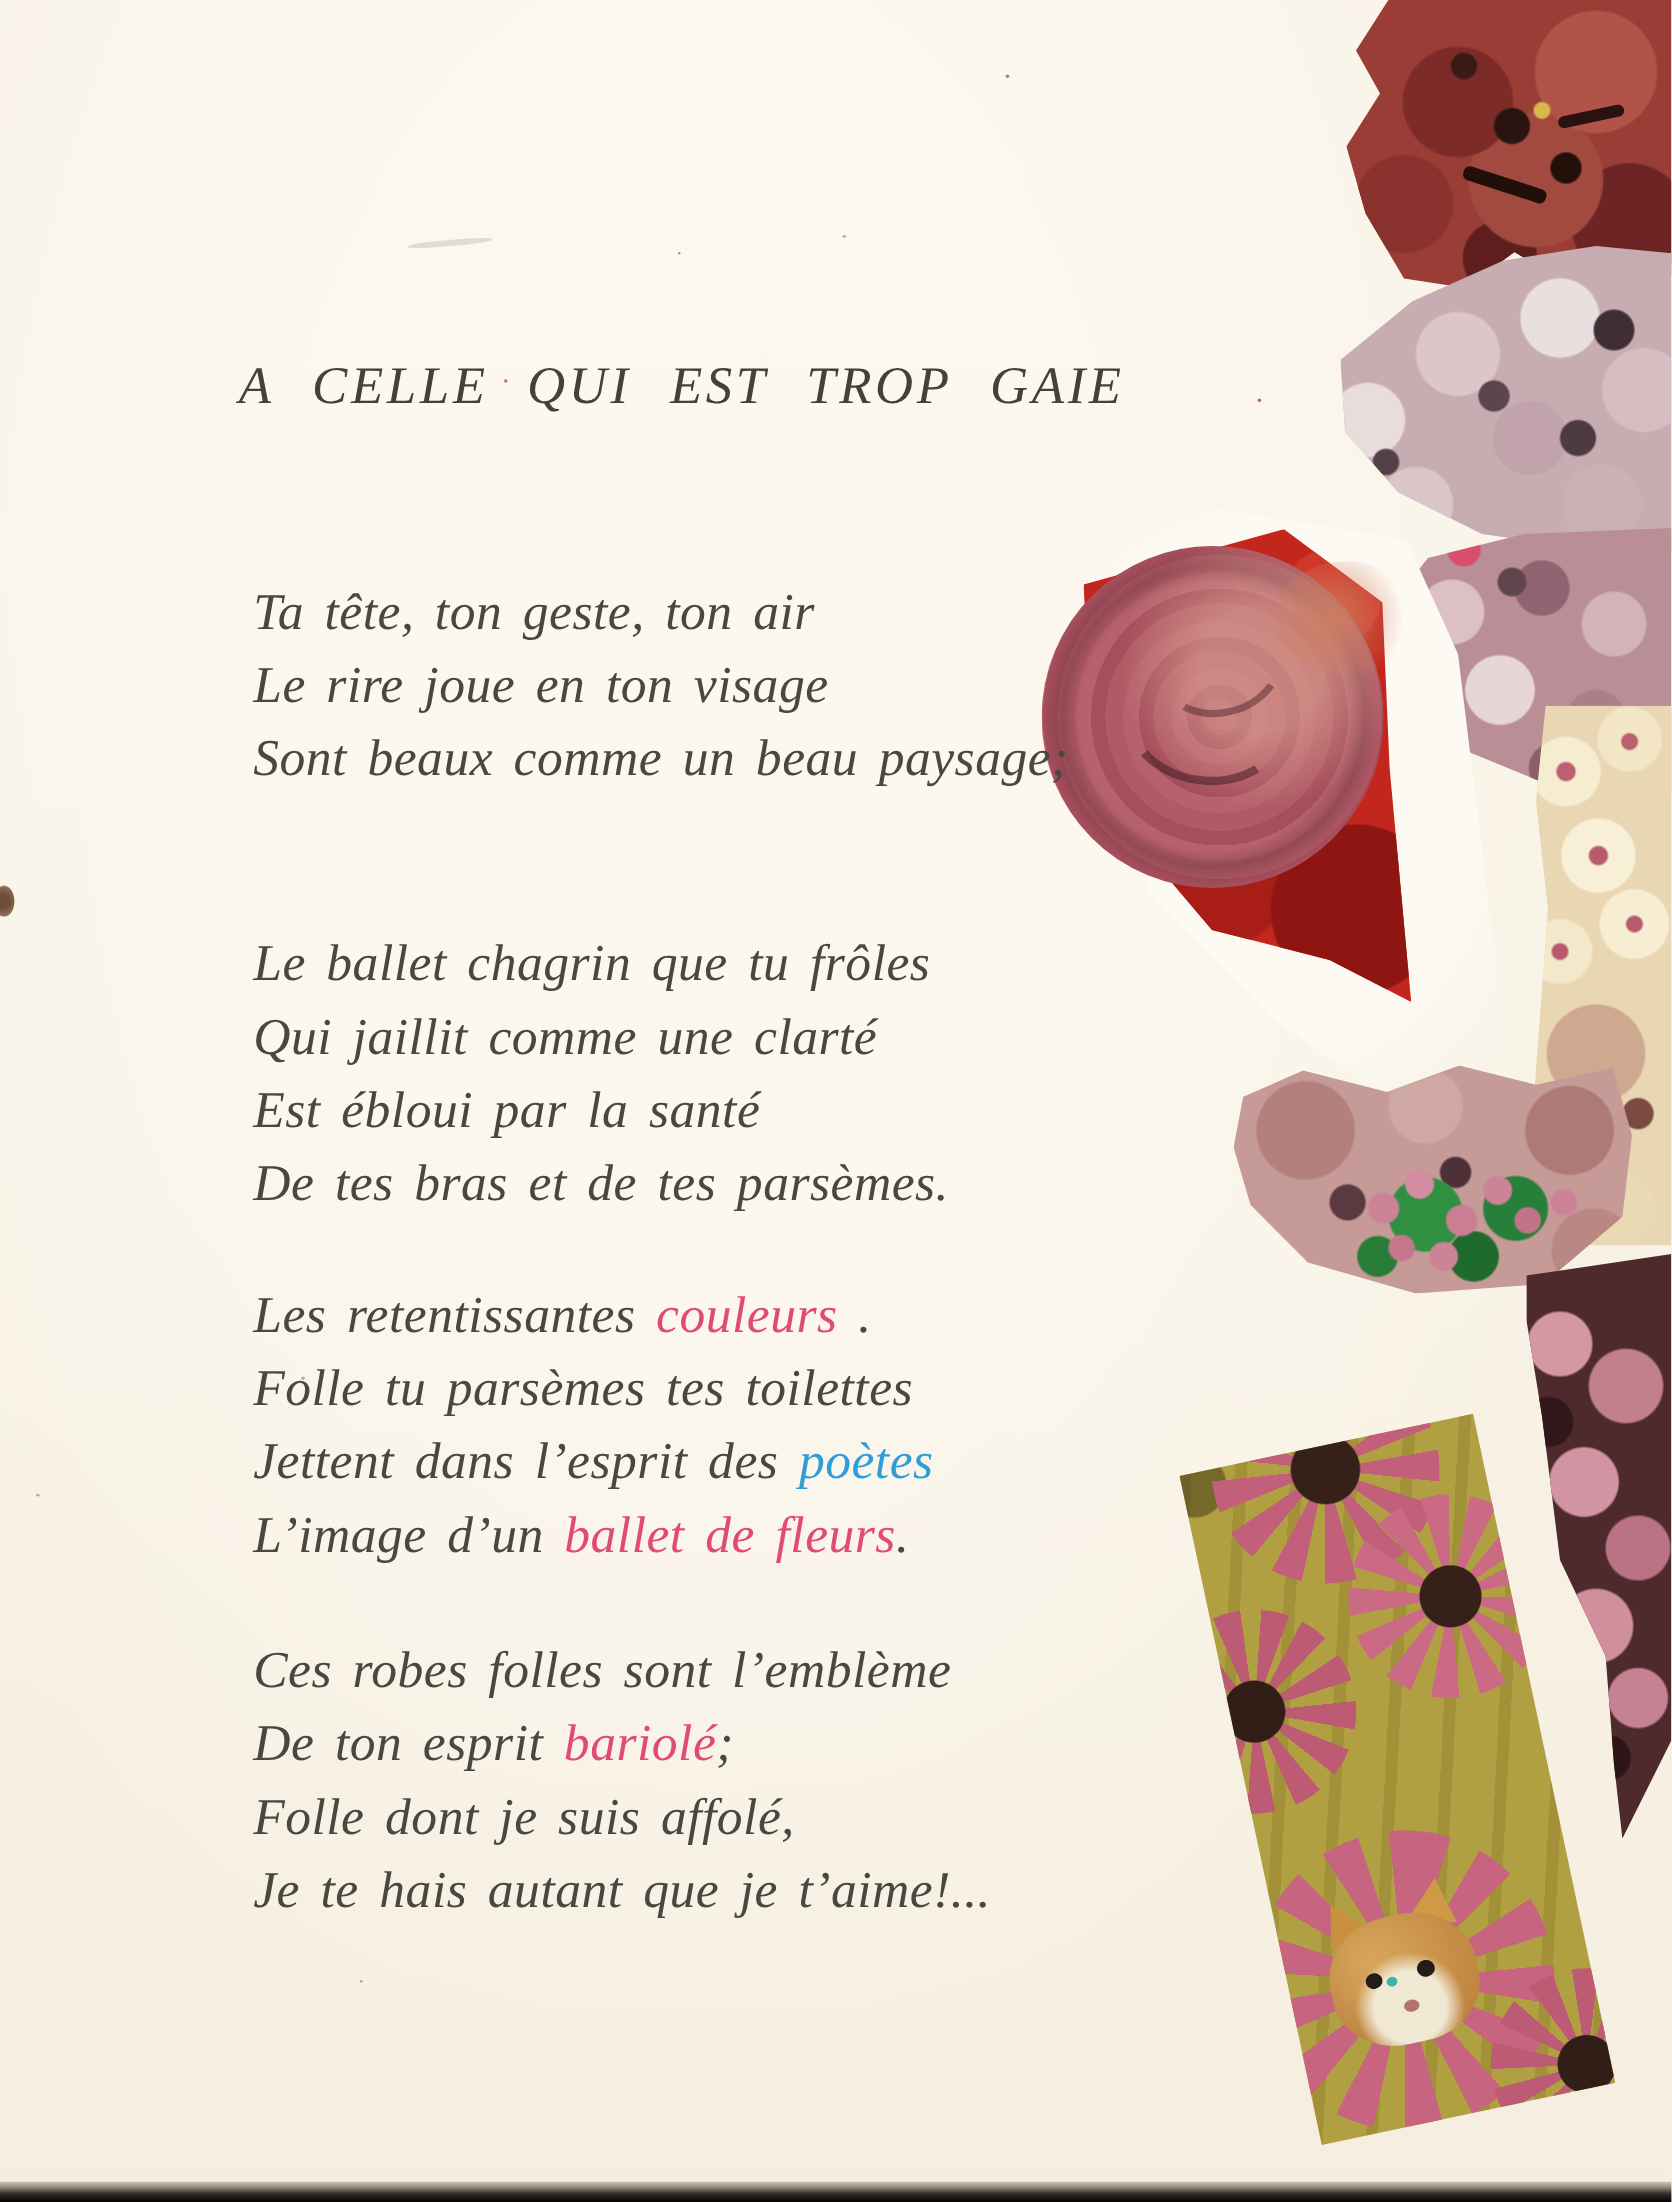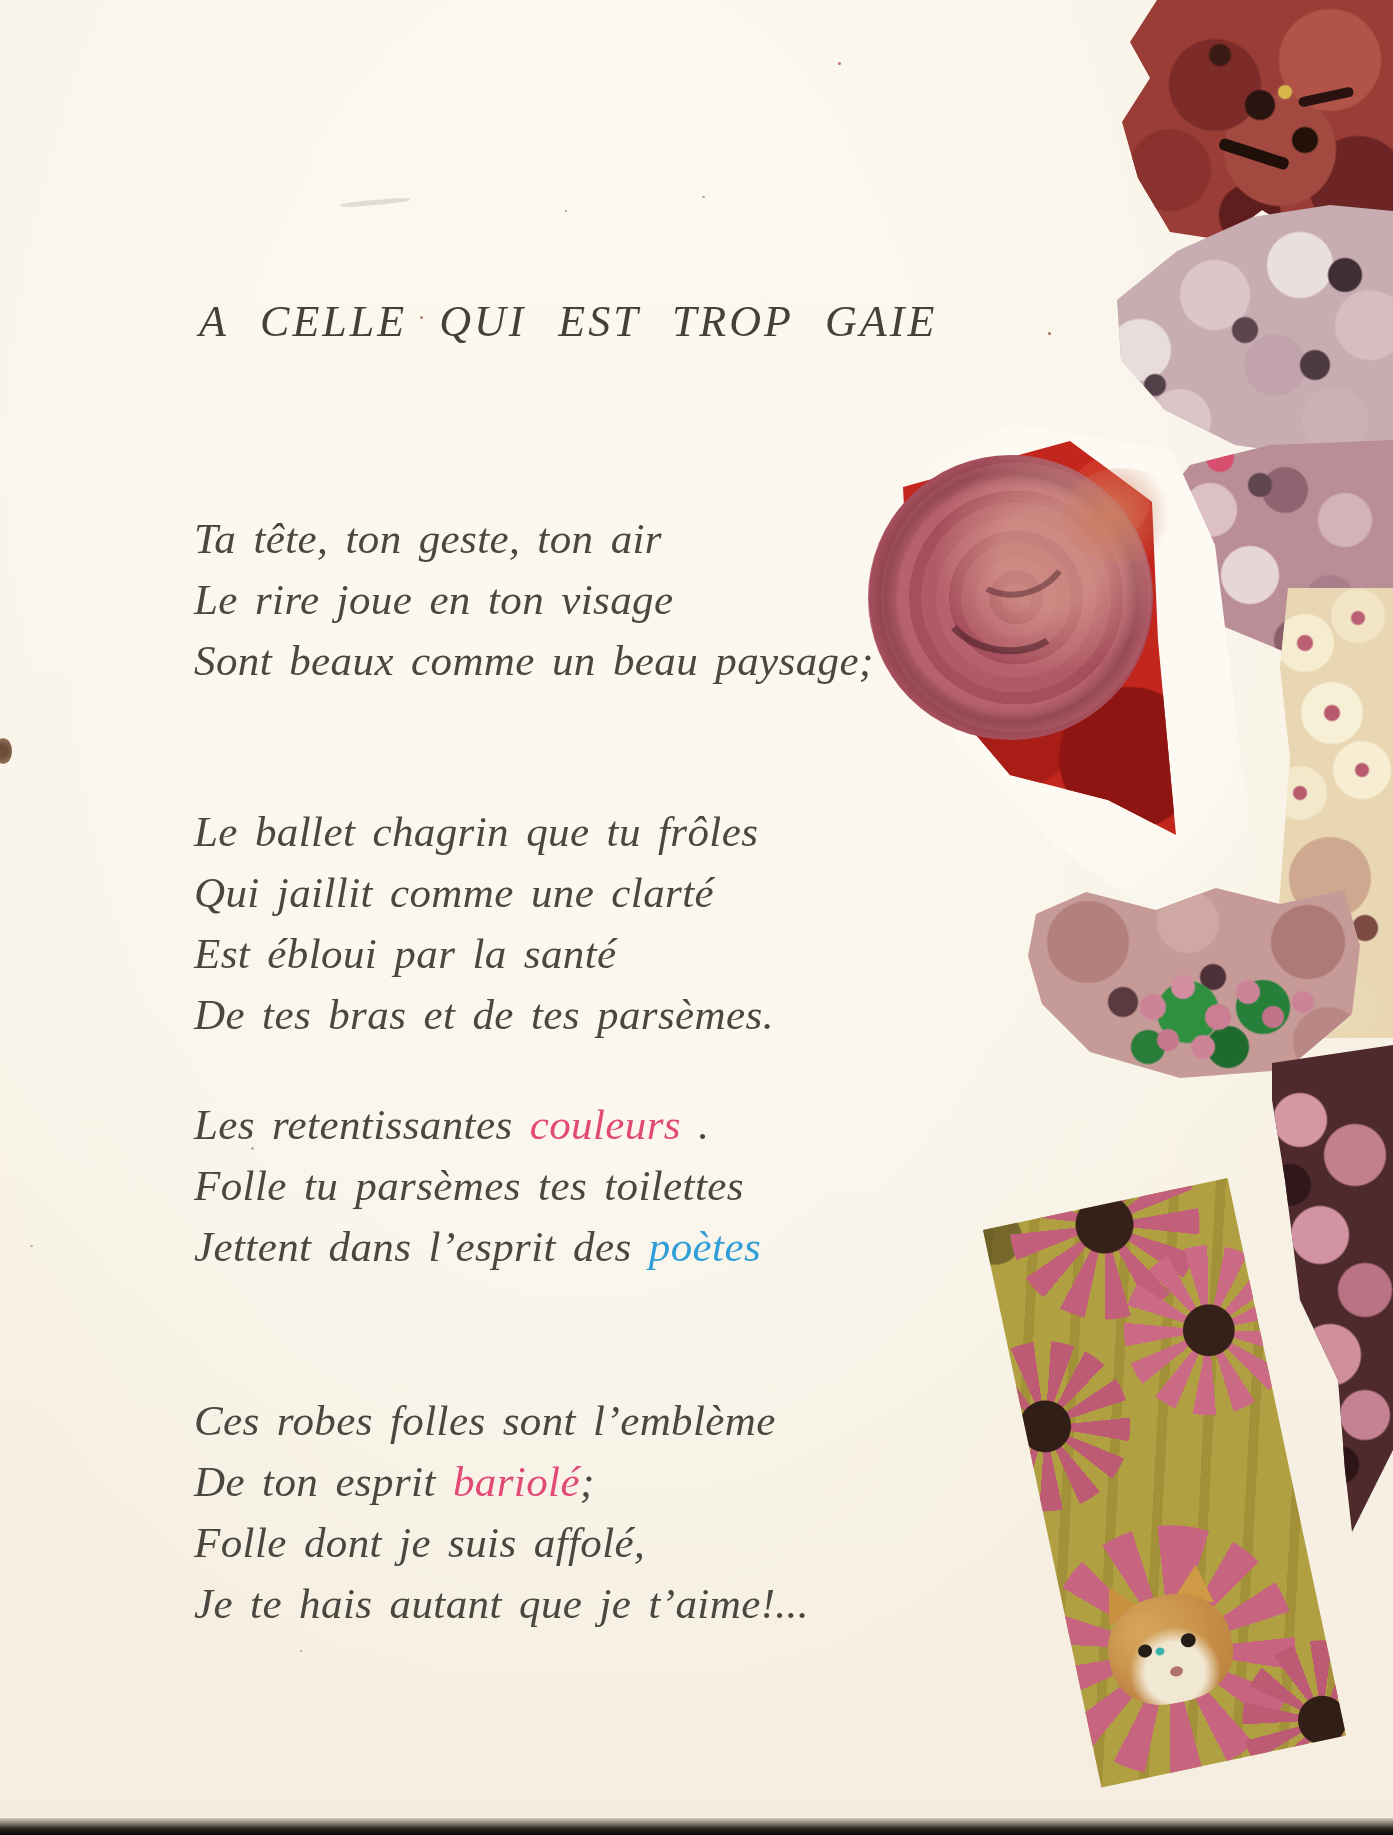--- a/index.html
+++ b/index.html
@@ -15,21 +15,21 @@
       linear-gradient(180deg,#f9f3e8 0%,#f8f2e6 55%,#f5eee0 100%);
   }
 
   
   .poem-title{
     position:absolute;left:199px;top:292px;margin:0;
     font:italic 400 44px/60px "Liberation Serif","DejaVu Serif",serif;
     color:#454138;letter-spacing:3px;word-spacing:18px;white-space:nowrap;z-index:9;
   }
   #stanzas-root{position:absolute;inset:0;z-index:9;}
-  .poem-stanza{position:absolute;left:194px;white-space:nowrap;margin-top:28px;}
+  .poem-stanza{position:absolute;left:211px;white-space:nowrap;}
   .poem-stanza:nth-of-type(1){top:480px;}
   .poem-stanza:nth-of-type(2){top:773px;}
   .poem-stanza:nth-of-type(3){top:1066px;}
   .poem-stanza:nth-of-type(4){top:1362px;}
   .poem-line{font:italic 400 43px/61px "Liberation Serif","DejaVu Serif",serif;
     letter-spacing:.4px;word-spacing:6px;}
   .seg-ink{color:#4b4640;}
   .seg-pink{color:#e14a73;}
   .seg-blue{color:#2f9ed8;}
 
@@ -303,20 +303,21 @@
       <div class="poem-stanza">
         <div class="poem-line"><span class="seg-ink">Le ballet chagrin que tu frôles</span></div>
         <div class="poem-line"><span class="seg-ink">Qui jaillit comme une clarté</span></div>
         <div class="poem-line"><span class="seg-ink">Est ébloui par la santé</span></div>
         <div class="poem-line"><span class="seg-ink">De tes bras et de tes parsèmes.</span></div>
       </div>
       <div class="poem-stanza">
         <div class="poem-line"><span class="seg-ink">Les retentissantes </span><span class="seg-pink">couleurs</span><span class="seg-ink"> .</span></div>
         <div class="poem-line"><span class="seg-ink">Folle tu parsèmes tes toilettes</span></div>
         <div class="poem-line"><span class="seg-ink">Jettent dans l’esprit des </span><span class="seg-blue">poètes</span></div>
+        <div class="poem-line"><span class="seg-ink">L’image d’un </span><span class="seg-pink">ballet de fleurs</span><span class="seg-ink">.</span></div>
       </div>
       <div class="poem-stanza">
         <div class="poem-line"><span class="seg-ink">Ces robes folles sont l’emblème</span></div>
         <div class="poem-line"><span class="seg-ink">De ton esprit </span><span class="seg-pink">bariolé</span><span class="seg-ink">;</span></div>
         <div class="poem-line"><span class="seg-ink">Folle dont je suis affolé,</span></div>
         <div class="poem-line"><span class="seg-ink">Je te hais autant que je t’aime!...</span></div>
       </div>
     </div>
 
   <div class="speck" id="speck-1"></div>

